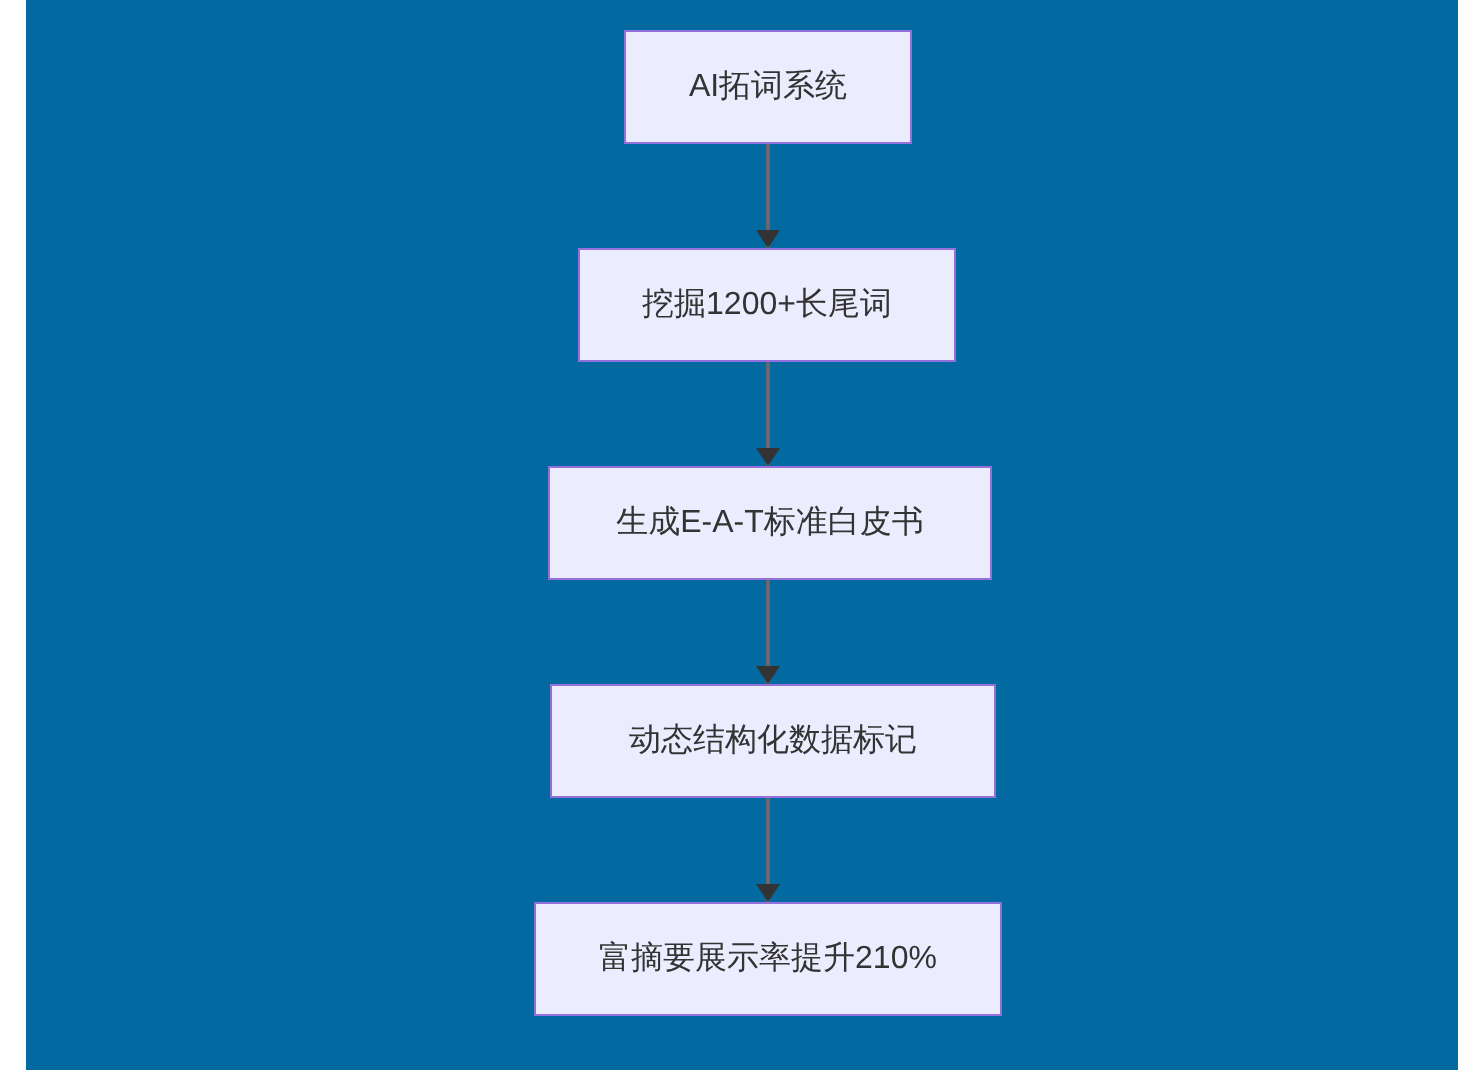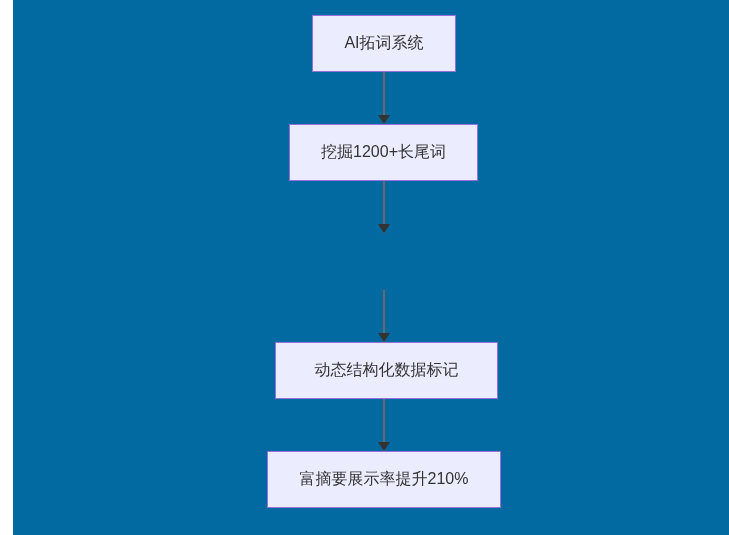--- a/index.html
+++ b/index.html
@@ -69,20 +69,23 @@
   <div class="edge-line e1"></div>
   <div class="edge-arrowhead a1"></div>
 
   <div class="node n2">
     <span>挖掘1200+长尾词</span>
   </div>
 
   <div class="edge-line e2"></div>
   <div class="edge-arrowhead a2"></div>
 
+  <div class="node n3">
+    <span>生成E-A-T标准白皮书</span>
+  </div>
 
   <div class="edge-line e3"></div>
   <div class="edge-arrowhead a3"></div>
 
   <div class="node n4">
     <span>动态结构化数据标记</span>
   </div>
 
   <div class="edge-line e4"></div>
   <div class="edge-arrowhead a4"></div>

